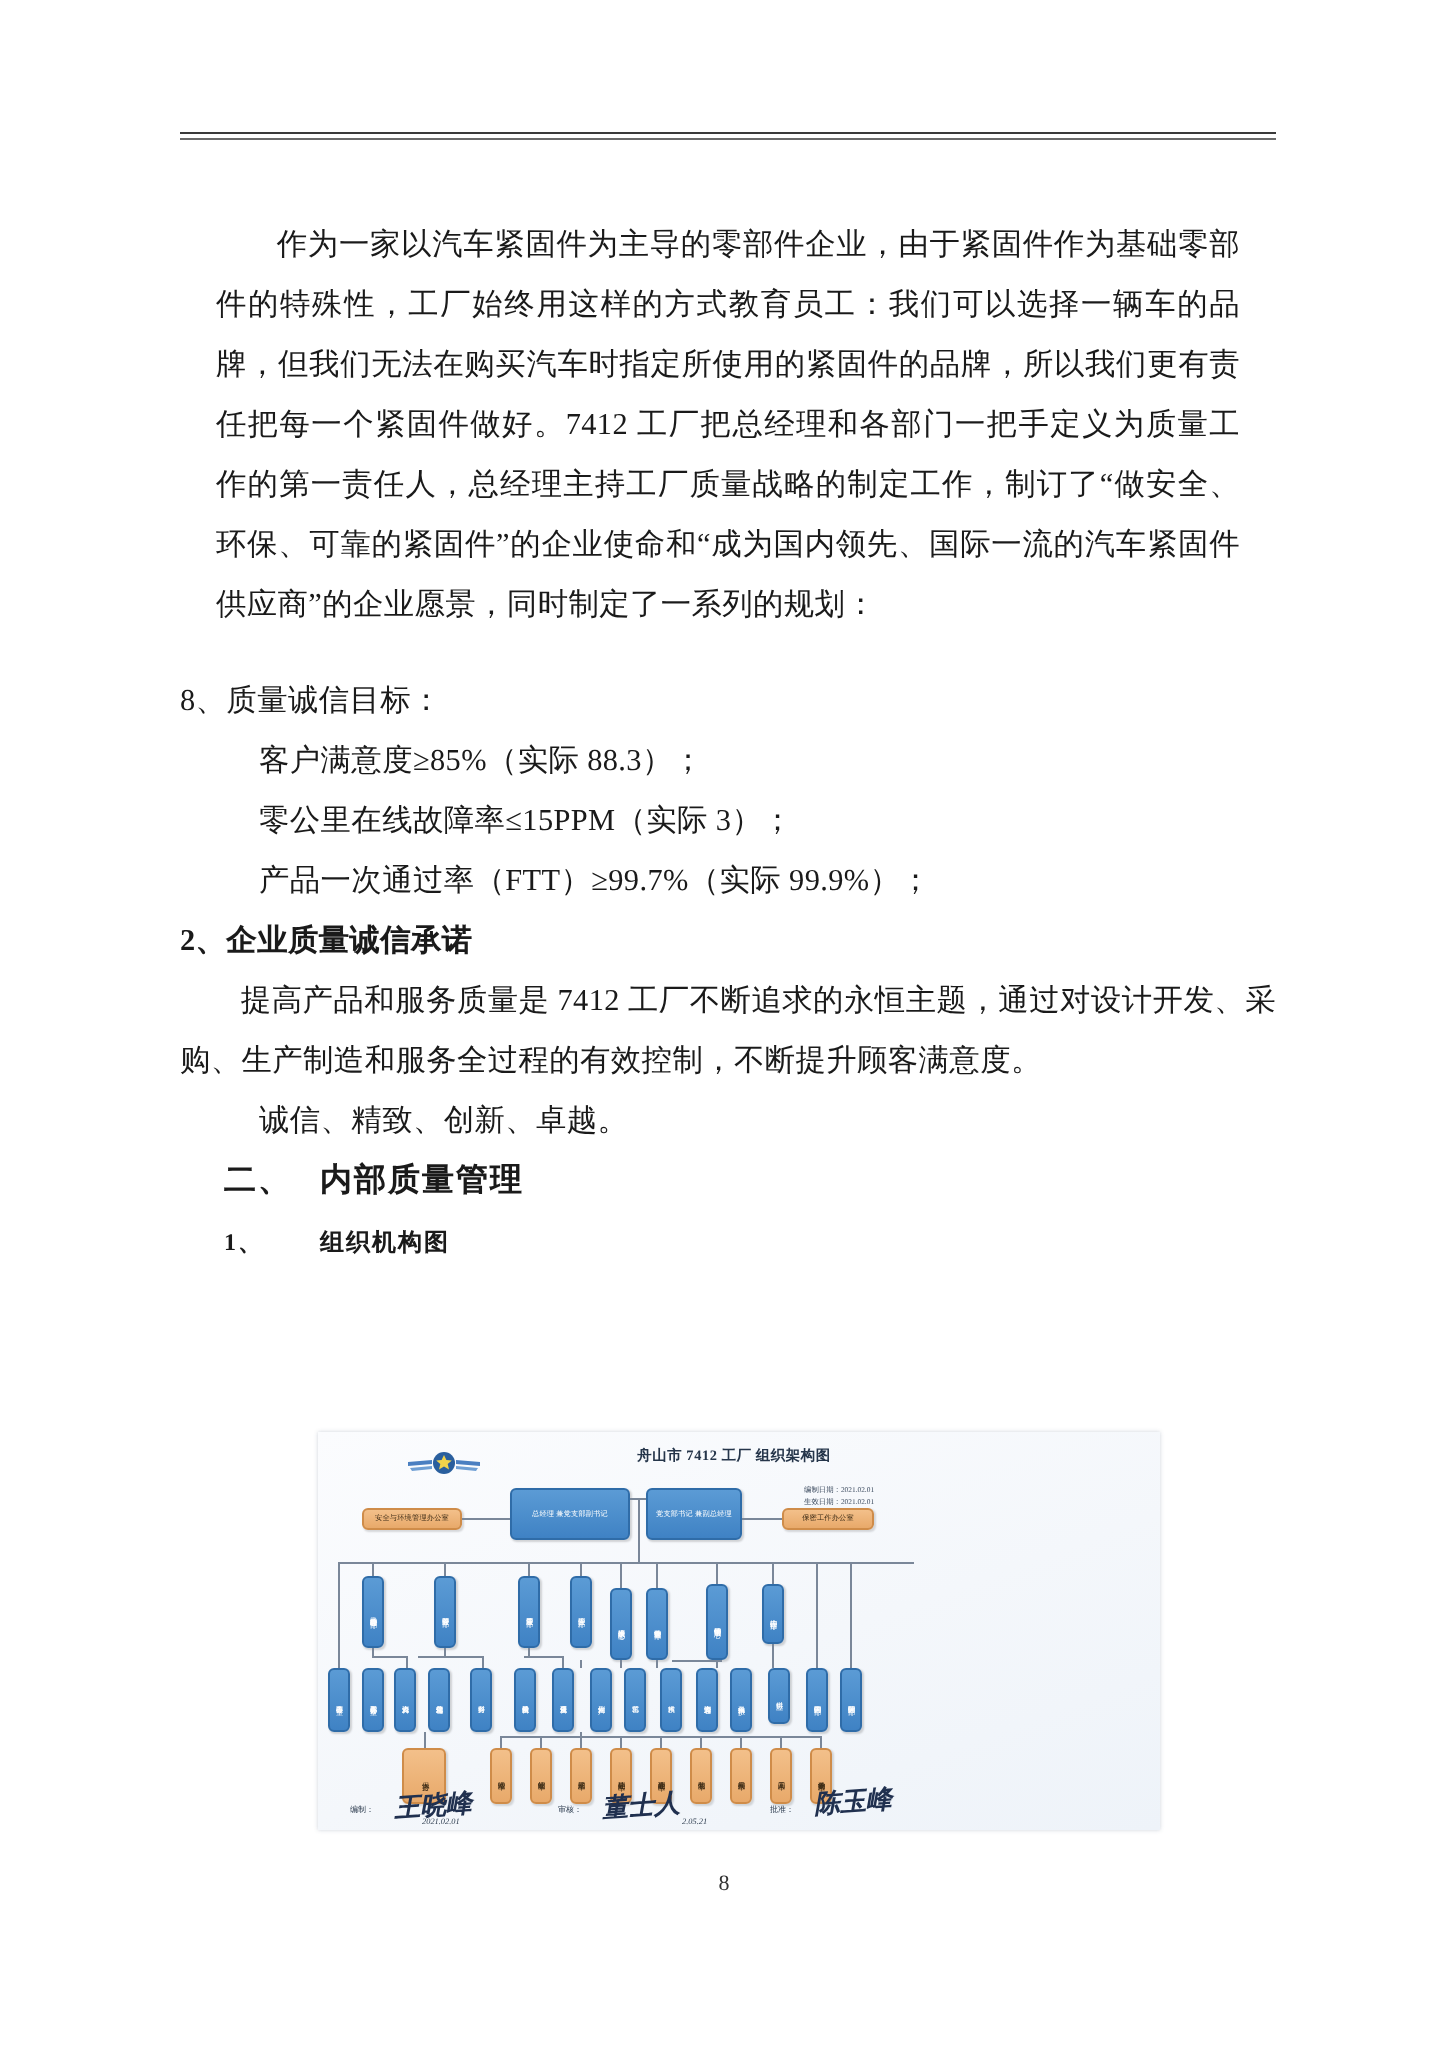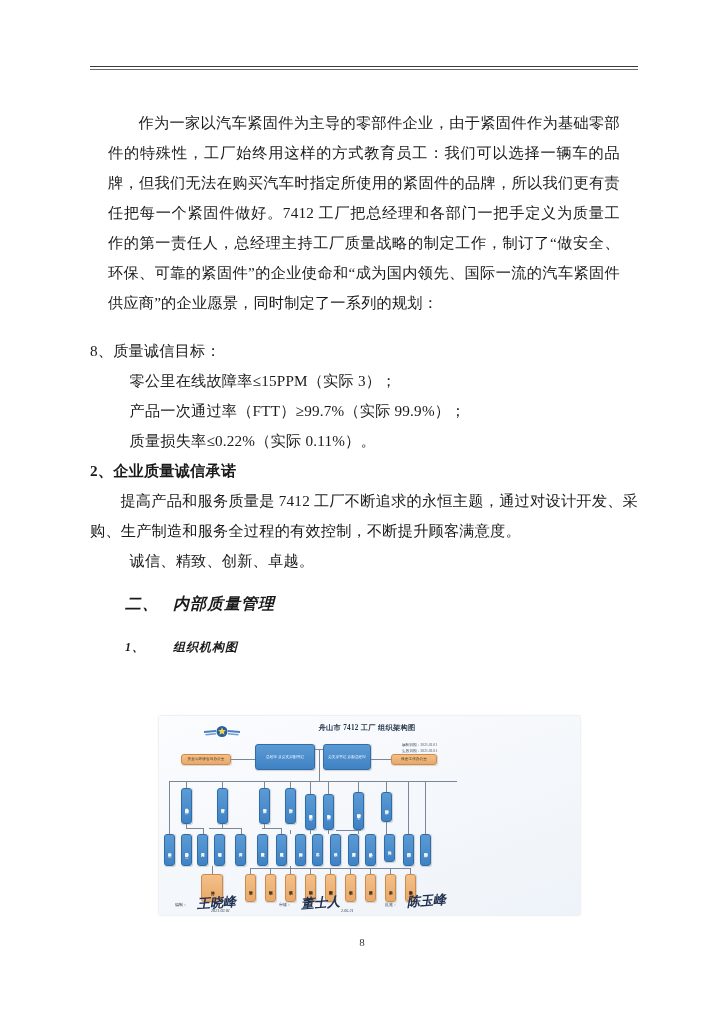--- a/index.html
+++ b/index.html
@@ -90,24 +90,23 @@
     line-height: 30px;
     margin: 0;
     text-indent: 2em;
     text-align: justify;
     text-justify: inter-ideograph;
     letter-spacing: .2px;
   }
   .numhead {
     font-size: 15.2px;
     line-height: 30px;
-    margin: 13px;
+    margin: 0;
     padding-left: 22px;
     letter-spacing: 1px;
-    font-style: italic;
   }
   .numhead .n { display:inline-block; min-width: 48px; }
 
   
   .figure {
     position: absolute;
     left: 141px;
     top: 710px;
     width: 433px;
     height: 211px;
@@ -225,23 +224,23 @@
 <div class="page">
 
   <div class="header-rule"></div>
 
   <div class="body">
 
 
     <p class="para">作为一家以汽车紧固件为主导的零部件企业，由于紧固件作为基础零部件的特殊性，工厂始终用这样的方式教育员工：我们可以选择一辆车的品牌，但我们无法在购买汽车时指定所使用的紧固件的品牌，所以我们更有责任把每一个紧固件做好。7412 工厂把总经理和各部门一把手定义为质量工作的第一责任人，总经理主持工厂质量战略的制定工作，制订了“做安全、环保、可靠的紧固件”的企业使命和“成为国内领先、国际一流的汽车紧固件供应商”的企业愿景，同时制定了一系列的规划：</p>
 
     <p class="listhead">8、质量诚信目标：</p>
+    <p class="subitem"><span>客户满意度≥85%（实际 88.3）；</span></p>
     <p class="subitem"><span>零公里在线故障率≤15PPM（实际 3）；</span></p>
     <p class="subitem"><span>产品一次通过率（FTT）≥99.7%（实际 99.9%）；</span></p>
-    <p class="subitem"><span>质量损失率≤0.22%（实际 0.11%）。</span></p>
 
     <p class="listhead bold">2、企业质量诚信承诺</p>
     <p class="indent1">提高产品和服务质量是 7412 工厂不断追求的永恒主题，通过对设计开发、采购、生产制造和服务全过程的有效控制，不断提升顾客满意度。</p>
 
     <p class="subitem">诚信、精致、创新、卓越。</p>
 
     <div class="numhead" style="font-weight:bold;font-size:16px;">
       <span class="n">二、</span><span>内部质量管理</span>
     </div>
 

